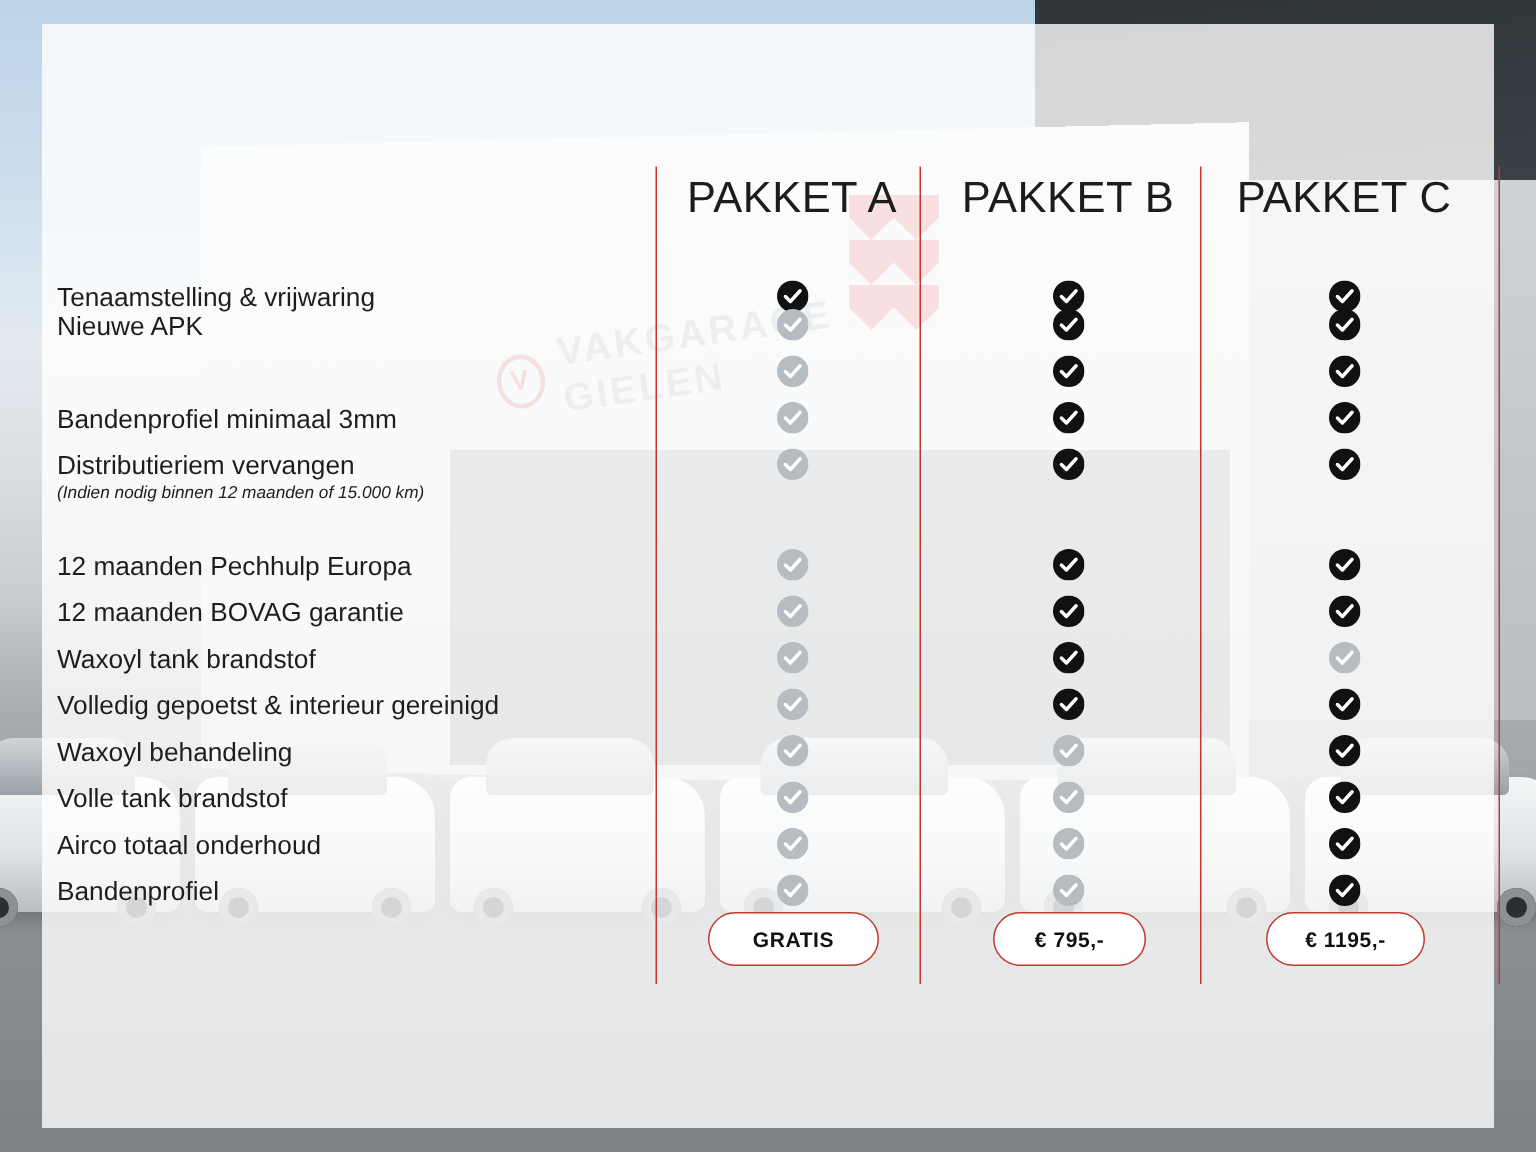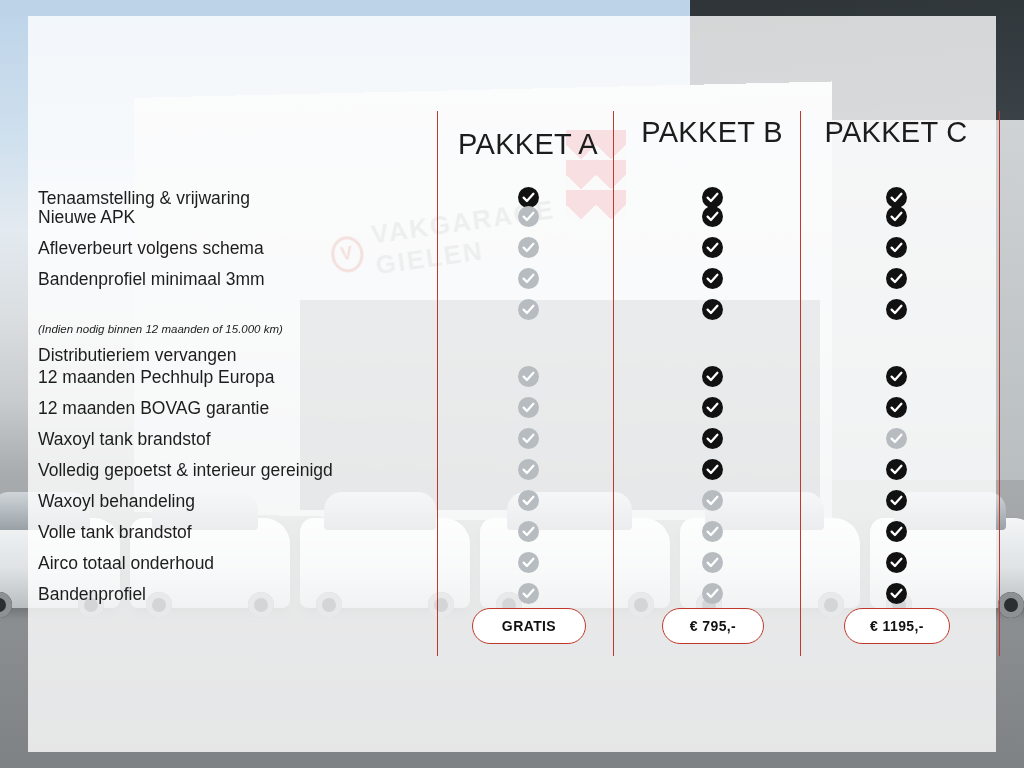--- a/index.html
+++ b/index.html
@@ -249,21 +249,21 @@
         <span class="wheel l"></span>
         <span class="wheel r"></span>
       </div>
   </div>
 
   <div class="frame"></div>
 
   <div class="sheet">
 
     <div class="headers">
-        <div class="col-title" style="left: 380px; width: 240px; margin-top: 12px;">PAKKET A</div>
+        <div class="col-title" style="left: 380px; width: 240px;">PAKKET A</div>
         <div class="col-title" style="left: 564px; width: 240px;">PAKKET B</div>
         <div class="col-title" style="left: 748px; width: 240px; text-align: center;">PAKKET C</div>
       </div>
 
     <div class="rows" id="rows-host">
         <div class="row" style="top: 159px; margin-top: 12px;">
           <div class="row-label" style="color: rgb(29, 29, 29);">Tenaamstelling &amp; vrijwaring</div>
           <span class="check" style="left: 490px; top: 0px;">
             <svg width="21" height="21" viewBox="0 0 24 24">
               <circle cx="12" cy="12" r="12" fill="#111111"></circle>
@@ -298,21 +298,20 @@
             </svg>
           </span>
           <span class="check" style="left: 858px; top: 0px;">
             <svg width="21" height="21" viewBox="0 0 24 24">
               <circle cx="12" cy="12" r="12" fill="#111111"></circle>
               <path d="M6.4 12.2 L10.2 16 L17.6 7.8" fill="none" stroke="#ffffff" stroke-width="2.6" stroke-linecap="round" stroke-linejoin="round"></path>
             </svg>
           </span>
         </div>
         <div class="row" style="top: 221px;">
-          <div class="row-label" style="color: rgb(29, 29, 29);">Afleverbeurt volgens schema</div>
           <span class="check" style="left: 490px; top: 0px;">
             <svg width="21" height="21" viewBox="0 0 24 24">
               <circle cx="12" cy="12" r="12" fill="#b7bcc0"></circle>
               <path d="M6.4 12.2 L10.2 16 L17.6 7.8" fill="none" stroke="#ffffff" stroke-width="2.6" stroke-linecap="round" stroke-linejoin="round"></path>
             </svg>
           </span>
           <span class="check" style="left: 674px; top: 0px;">
             <svg width="21" height="21" viewBox="0 0 24 24">
               <circle cx="12" cy="12" r="12" fill="#111111"></circle>
               <path d="M6.4 12.2 L10.2 16 L17.6 7.8" fill="none" stroke="#ffffff" stroke-width="2.6" stroke-linecap="round" stroke-linejoin="round"></path>
@@ -340,21 +339,21 @@
             </svg>
           </span>
           <span class="check" style="left: 858px; top: 0px;">
             <svg width="21" height="21" viewBox="0 0 24 24">
               <circle cx="12" cy="12" r="12" fill="#111111"></circle>
               <path d="M6.4 12.2 L10.2 16 L17.6 7.8" fill="none" stroke="#ffffff" stroke-width="2.6" stroke-linecap="round" stroke-linejoin="round"></path>
             </svg>
           </span>
         </div>
         <div class="row" style="top: 283px;">
-          <div class="row-label" style="color: rgb(29, 29, 29); margin-top: 45px;">Distributieriem vervangen</div>
+          <div class="row-label" style="color: rgb(29, 29, 29);">Distributieriem vervangen</div>
           <div class="row-sub" style="top: 24px;">(Indien nodig binnen 12 maanden of 15.000 km)</div>
           <span class="check" style="left: 490px; top: 0px;">
             <svg width="21" height="21" viewBox="0 0 24 24">
               <circle cx="12" cy="12" r="12" fill="#b7bcc0"></circle>
               <path d="M6.4 12.2 L10.2 16 L17.6 7.8" fill="none" stroke="#ffffff" stroke-width="2.6" stroke-linecap="round" stroke-linejoin="round"></path>
             </svg>
           </span>
           <span class="check" style="left: 674px; top: 0px;">
             <svg width="21" height="21" viewBox="0 0 24 24">
               <circle cx="12" cy="12" r="12" fill="#111111"></circle>

